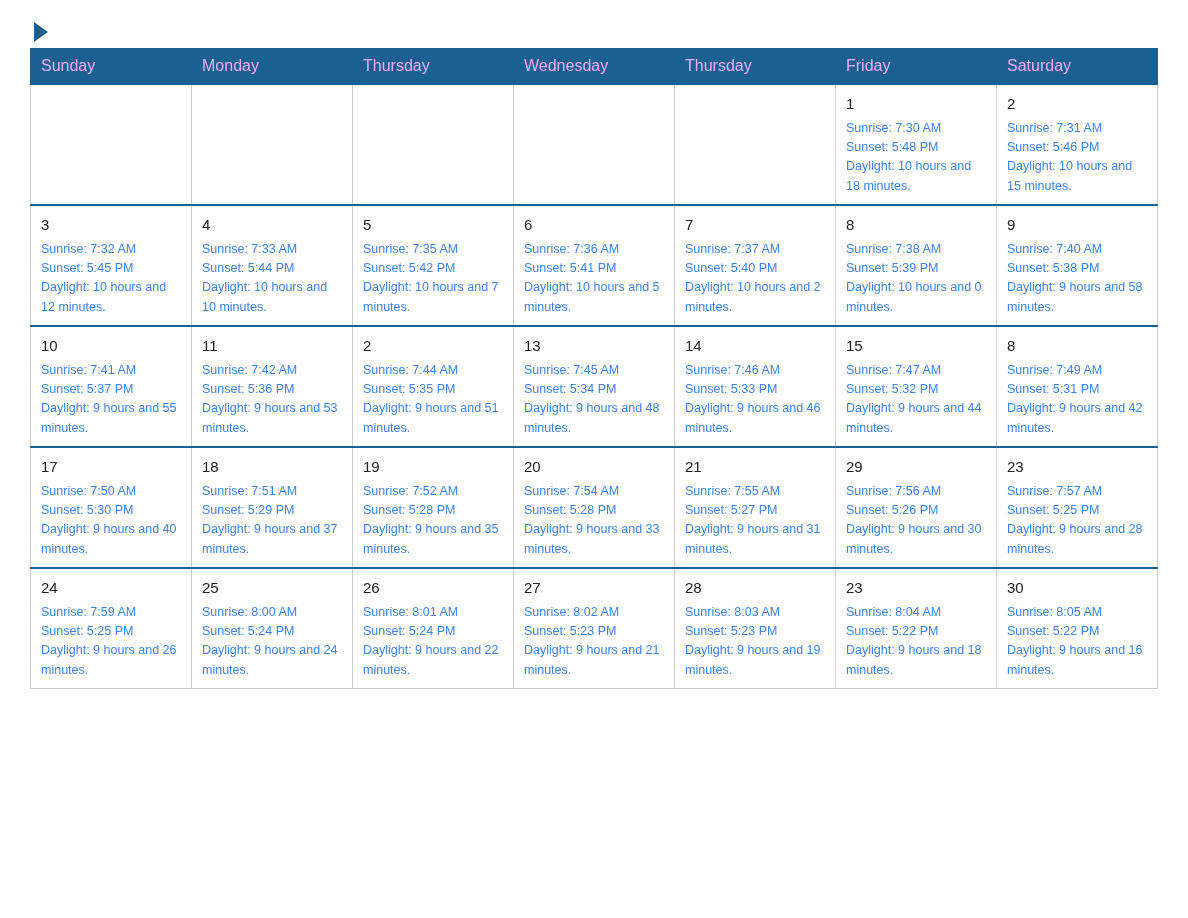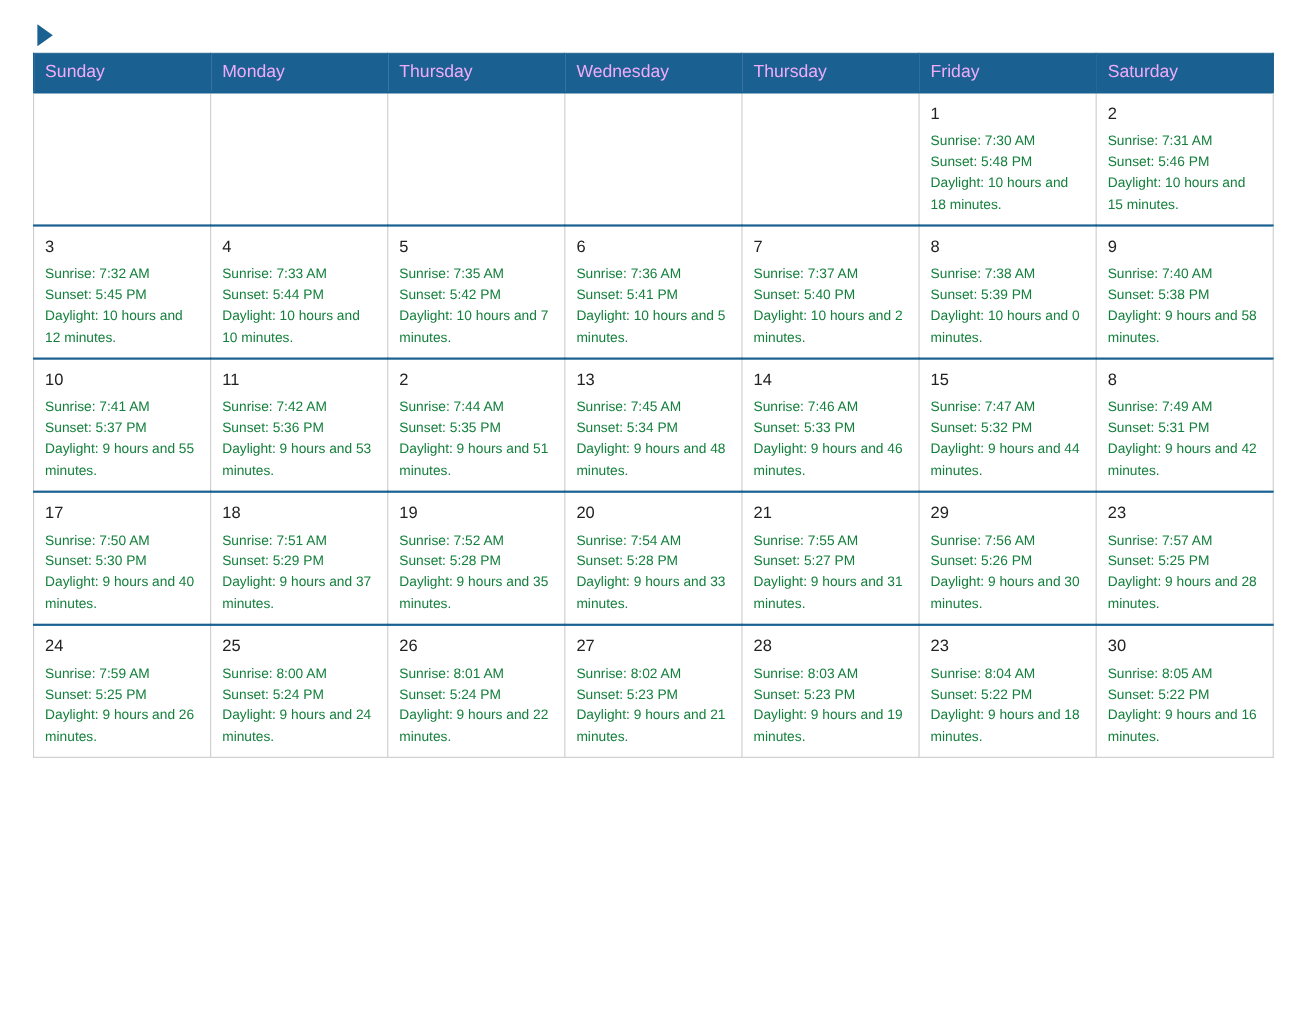--- a/index.html
+++ b/index.html
@@ -93,21 +93,21 @@
     }
     .day-number {
       font-size: 15px;
       font-weight: normal;
       margin-bottom: 3px;
       display: block;
     }
     .day-info {
       font-size: 12.5px;
       line-height: 1.55;
-      color: #15803d;
+      color: #3b82f6;
     }
     .empty-cell {
       background: #fff;
     }
   </style>
 </head>
 <body>
 
 <div class="header">
   <div class="logo">

